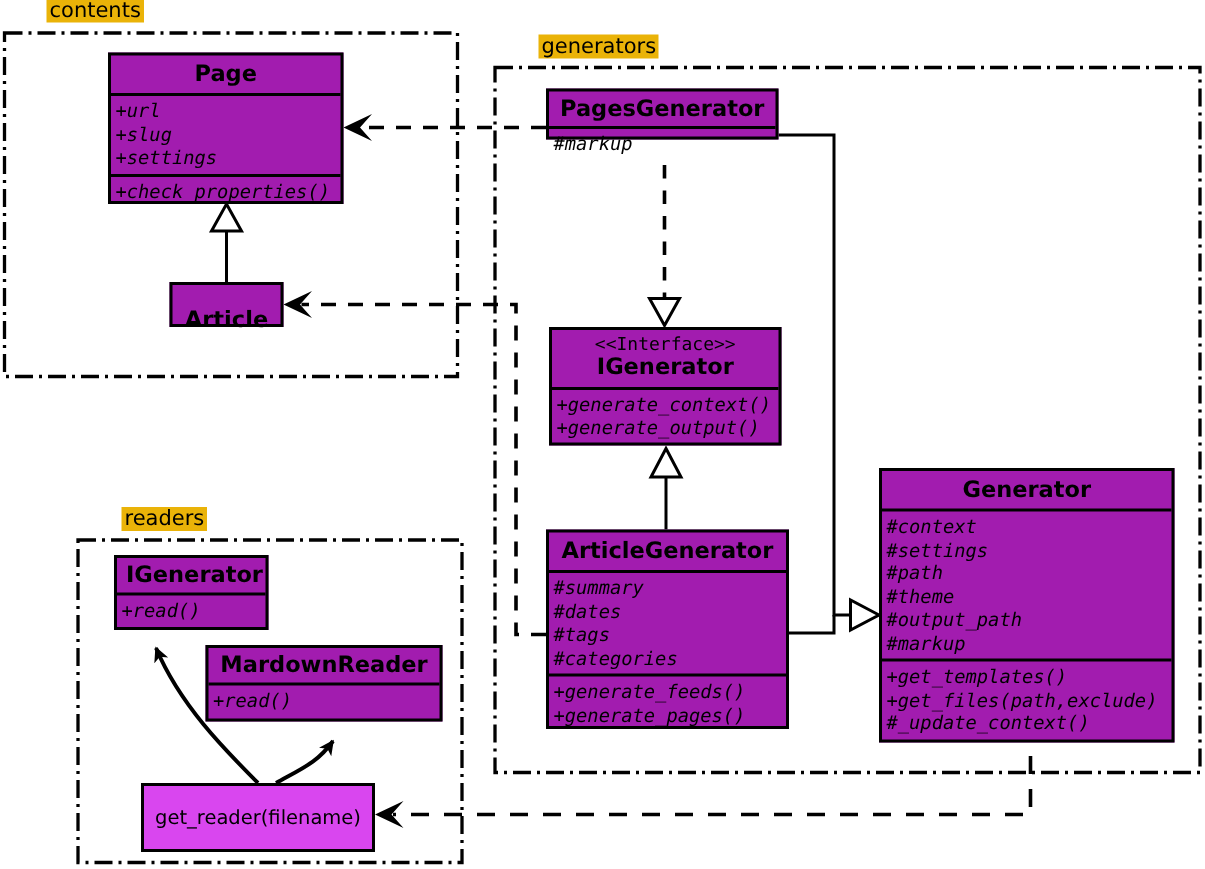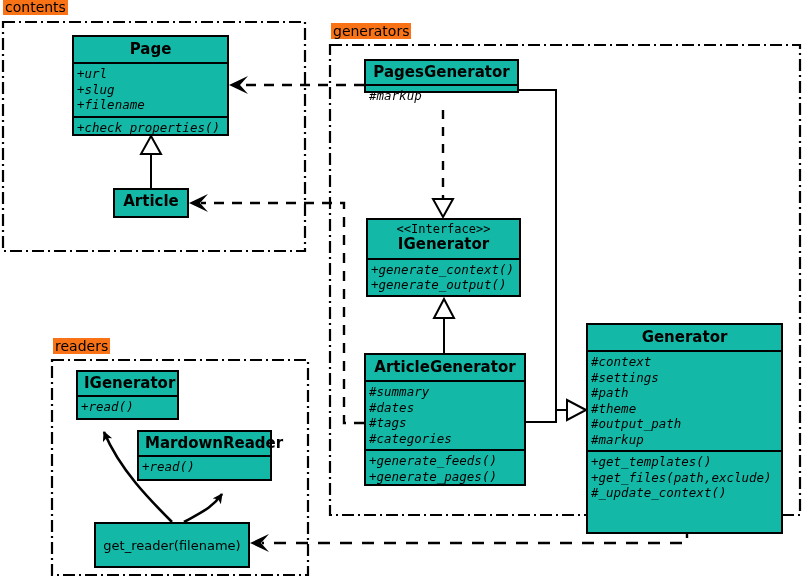--- a/index.html
+++ b/index.html
@@ -1,33 +1,33 @@
 <!DOCTYPE html>
 <html><head>
 <meta charset="utf-8">
 <style>
   html,body{margin:0;padding:0;background:#ffffff;}
   body{width:803px;height:579px;font-family:"DejaVu Sans",sans-serif;}
   #stage{position:relative;width:803px;height:579px;overflow:hidden;background:#fff;}
   svg.layer{position:absolute;left:0;top:0;width:803px;height:579px;}
 
   .pkg-label{position:absolute;font-family:"DejaVu Sans",sans-serif;font-size:14px;color:#000;
-             background:#f97316;padding:0 2px;white-space:nowrap;}
+             background:#eab308;padding:0 2px;white-space:nowrap;margin-left:28px;}
 
-  .umlbox{position:absolute;box-sizing:border-box;border:2px solid #000;background:#14b8a6;}
+  .umlbox{position:absolute;box-sizing:border-box;border:2px solid #000;background:#a21caf;}
   .umlbox .sect{box-sizing:border-box;}
   .umlbox .sect + .sect{border-top:2px solid #000;font-style:italic;}
   .name{font-weight:bold;font-size:15px;text-align:center;font-family:"DejaVu Sans",sans-serif;
         line-height:1.0;padding:5px 6px 5px 6px;}
   .stereo{font-weight:normal;font-size:12px;text-align:center;
           font-family:"DejaVu Sans Mono",monospace;line-height:1.05;}
   .members{font-family:"DejaVu Sans Mono",monospace;font-size:12.5px;line-height:15.5px;
            padding:2px 2px 3px 3px;text-align:left;}
   .members div{white-space:pre;}
-  .plainbox{position:absolute;box-sizing:border-box;border:2px solid #000;background:#14b8a6;
+  .plainbox{position:absolute;box-sizing:border-box;border:2px solid #000;background:#d946ef;
             display:flex;align-items:center;justify-content:center;
             font-family:"DejaVu Sans",sans-serif;font-size:13px;}
 </style>
 </head>
 <body>
 
 <div id="stage">
 
   <svg class="layer" viewBox="0 0 803 579">
     <defs>
@@ -99,29 +99,29 @@
 
   <div class="pkg-label" style="left:3px;top:-1px;">contents</div>
   <div class="pkg-label" style="left:331px;top:23px;">generators</div>
   <div class="pkg-label" style="left:53px;top:338px;">readers</div>
 
   <div class="umlbox" style="left:72px;top:35px;width:157px;height:101px;">
     <div class="sect name">Page</div>
     <div class="sect members">
       <div>+url</div>
       <div>+slug</div>
-      <div>+filename</div>
+      <div>+settings</div>
     </div>
     <div class="sect members">
       <div>+check_properties()</div>
     </div>
   </div>
 
   <div class="umlbox" style="left:113px;top:188px;width:76px;height:30px;">
-    <div class="sect name" style="padding:4px 6px;">Article</div>
+    <div class="sect name" style="padding:16px 6px;">Article</div>
   </div>
 
   <div class="umlbox" style="left:364px;top:59px;width:155px;height:34px;">
     <div class="sect name" style="padding:4px 6px;">PagesGenerator</div>
     <div class="sect members">
       <div>#markup</div>
     </div>
   </div>
 
   <div class="umlbox" style="left:366px;top:218px;width:155px;height:79px;">
@@ -142,21 +142,21 @@
       <div>#dates</div>
       <div>#tags</div>
       <div>#categories</div>
     </div>
     <div class="sect members">
       <div>+generate_feeds()</div>
       <div>+generate_pages()</div>
     </div>
   </div>
 
-  <div class="umlbox" style="left:586px;top:323px;width:197px;height:211px;">
+  <div class="umlbox" style="left:586px;top:312px;width:197px;height:183px;">
     <div class="sect name">Generator</div>
     <div class="sect members">
       <div>#context</div>
       <div>#settings</div>
       <div>#path</div>
       <div>#theme</div>
       <div>#output_path</div>
       <div>#markup</div>
     </div>
     <div class="sect members">
@@ -166,21 +166,21 @@
     </div>
   </div>
 
   <div class="umlbox" style="left:76px;top:370px;width:103px;height:50px;">
     <div class="sect name" style="padding:4px 6px;">IGenerator</div>
     <div class="sect members">
       <div>+read()</div>
     </div>
   </div>
 
-  <div class="umlbox" style="left:137px;top:430px;width:135px;height:51px;">
+  <div class="umlbox" style="left:137px;top:430px;width:158px;height:51px;">
     <div class="sect name" style="padding:4px 6px;">MardownReader</div>
     <div class="sect members">
       <div>+read()</div>
     </div>
   </div>
 
   <div class="plainbox" style="left:94px;top:522px;width:156px;height:46px;">
     <span>get_reader(filename)</span>
   </div>
 

